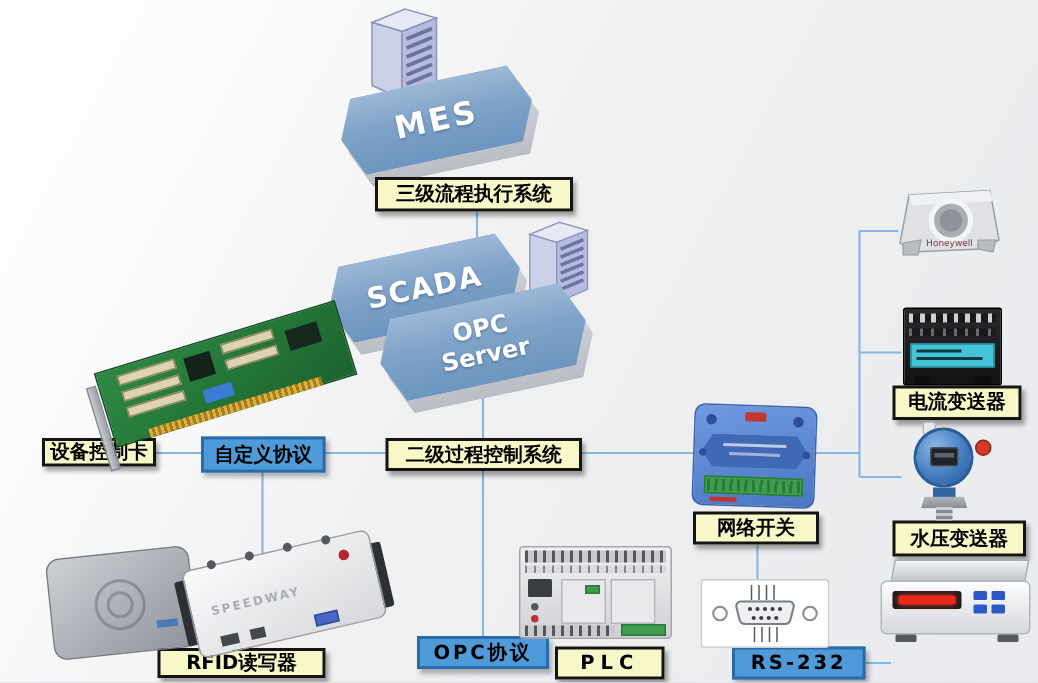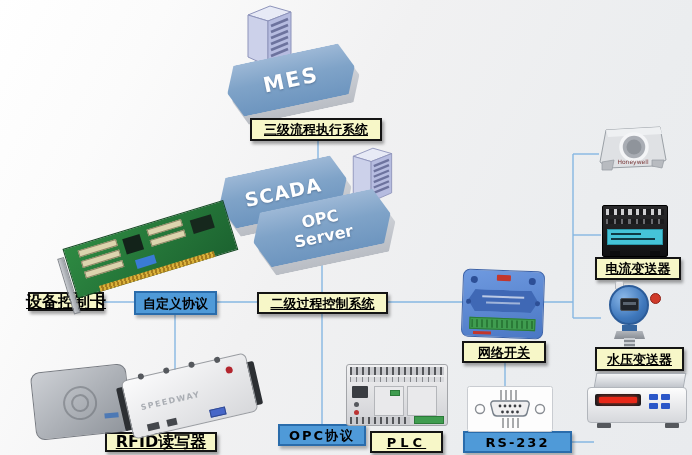--- a/index.html
+++ b/index.html
@@ -9,23 +9,23 @@
     background:linear-gradient(118deg,#ffffff 0%,#fbfbfb 18%,#f1f1f2 45%,#ebedef 75%,#e9ebee 100%);
   }
   svg.wires{position:absolute;left:0;top:0;z-index:1;}
   .dev,.lbl,.banner,.srv{position:absolute;z-index:2;}
   
   .lbl{
     display:flex;align-items:center;justify-content:center;
     font-weight:bold;color:#000;font-size:13px;line-height:1;white-space:nowrap;
     box-sizing:border-box;
   }
-  .lbl.yellow{background:#f7f7c8;border:2px solid #141414;box-shadow:2px 3px 3px rgba(0,0,0,.35);text-decoration:underline;}
+  .lbl.yellow{background:#f7f7c8;border:2px solid #141414;box-shadow:2px 3px 3px rgba(0,0,0,.35);}
   .lbl.blue{background:#4f9ad8;border:2px solid #2a6cab;box-shadow:2px 3px 3px rgba(0,0,0,.28);}
-  .ls2{letter-spacing:2px;} .ls4{letter-spacing:4px;} .fs12{font-size:16px;}
+  .ls2{letter-spacing:2px;} .ls4{letter-spacing:4px;} .fs12{font-size:13px;}
   
   .banner{transform:rotate(-12deg);}
   .banner .face{position:absolute;inset:0;clip-path:polygon(9% 0,91% 0,100% 50%,91% 100%,9% 100%,0 50%);}
   .banner .side{background:linear-gradient(180deg,#d8dbe0,#b9bdc4);transform:translate(3px,9px);}
   .banner .top{
     background:linear-gradient(180deg,#9db8d6 0%,#7fa3c8 45%,#6d95bf 100%);
     display:flex;align-items:center;justify-content:center;
     color:#fff;font-weight:bold;text-shadow:0 1px 2px rgba(40,60,90,.4);
   }
   .banner.mes .top{font-size:21px;letter-spacing:2px;}
@@ -104,21 +104,21 @@
       </div>
   </div>
 
   <div class="lbl yellow" style="left:250px;top:118px;width:132px;height:23px;">三级流程执行系统</div>
   <div class="lbl yellow" style="left:257px;top:292px;width:131px;height:22px;">二级过程控制系统</div>
   <div class="lbl yellow fs12" style="left:28px;top:292px;width:76px;height:19px;">设备控制卡</div>
   <div class="lbl blue" style="left:134px;top:291px;width:83px;height:24px;">自定义协议</div>
   <div class="lbl yellow" style="left:462px;top:341px;width:84px;height:22px;">网络开关</div>
   <div class="lbl blue ls2" style="left:278px;top:424px;width:88px;height:22px;">OPC协议</div>
   <div class="lbl yellow ls4" style="left:370px;top:431px;width:73px;height:22px;">PLC</div>
-  <div class="lbl blue ls2" style="left:463px;top:431px;width:109px;height:22px;text-align:right;">RS-232</div>
+  <div class="lbl blue ls2" style="left:488px;top:431px;width:89px;height:22px;text-align:right;">RS-232</div>
   <div class="lbl yellow fs12" style="left:105px;top:432px;width:112px;height:20px;">RFID读写器</div>
   <div class="lbl yellow" style="left:595px;top:257px;width:86px;height:23px;">电流变送器</div>
   <div class="lbl yellow" style="left:595px;top:347px;width:89px;height:24px;">水压变送器</div>
 
   <div class="dev" style="left:58px;top:222px;width:182px;height:66px;transform:rotate(-17deg);">
     <div class="box" style="left:10px;top:2px;width:168px;height:52px;background:linear-gradient(150deg,#2e8a42,#1c6330);border:1px solid #144a23;"></div>
     <div class="box" style="left:24px;top:8px;width:40px;height:7px;background:#dcd4ae;border:1px solid #8b8463;"></div>
     <div class="box" style="left:24px;top:19px;width:40px;height:7px;background:#dcd4ae;border:1px solid #8b8463;"></div>
     <div class="box" style="left:24px;top:30px;width:40px;height:7px;background:#dcd4ae;border:1px solid #8b8463;"></div>
     <div class="box" style="left:96px;top:8px;width:36px;height:7px;background:#dcd4ae;border:1px solid #8b8463;"></div>

